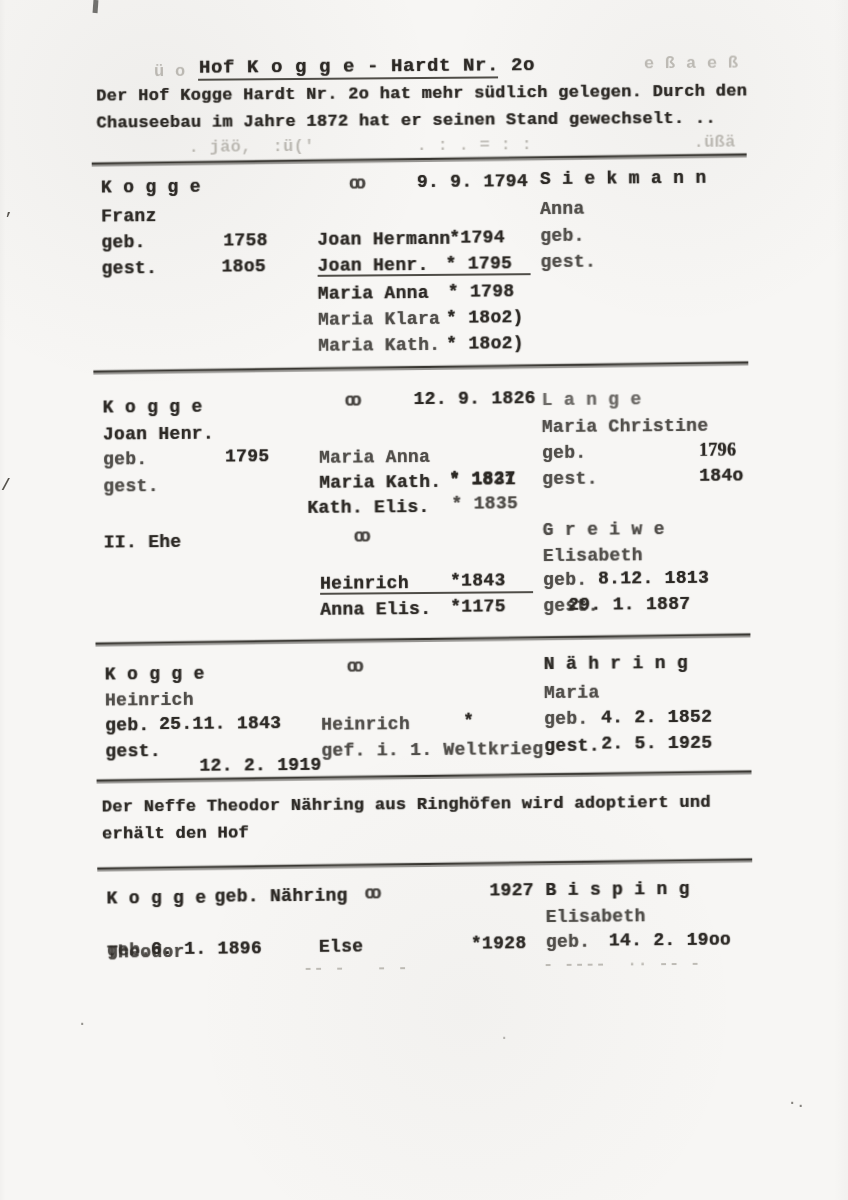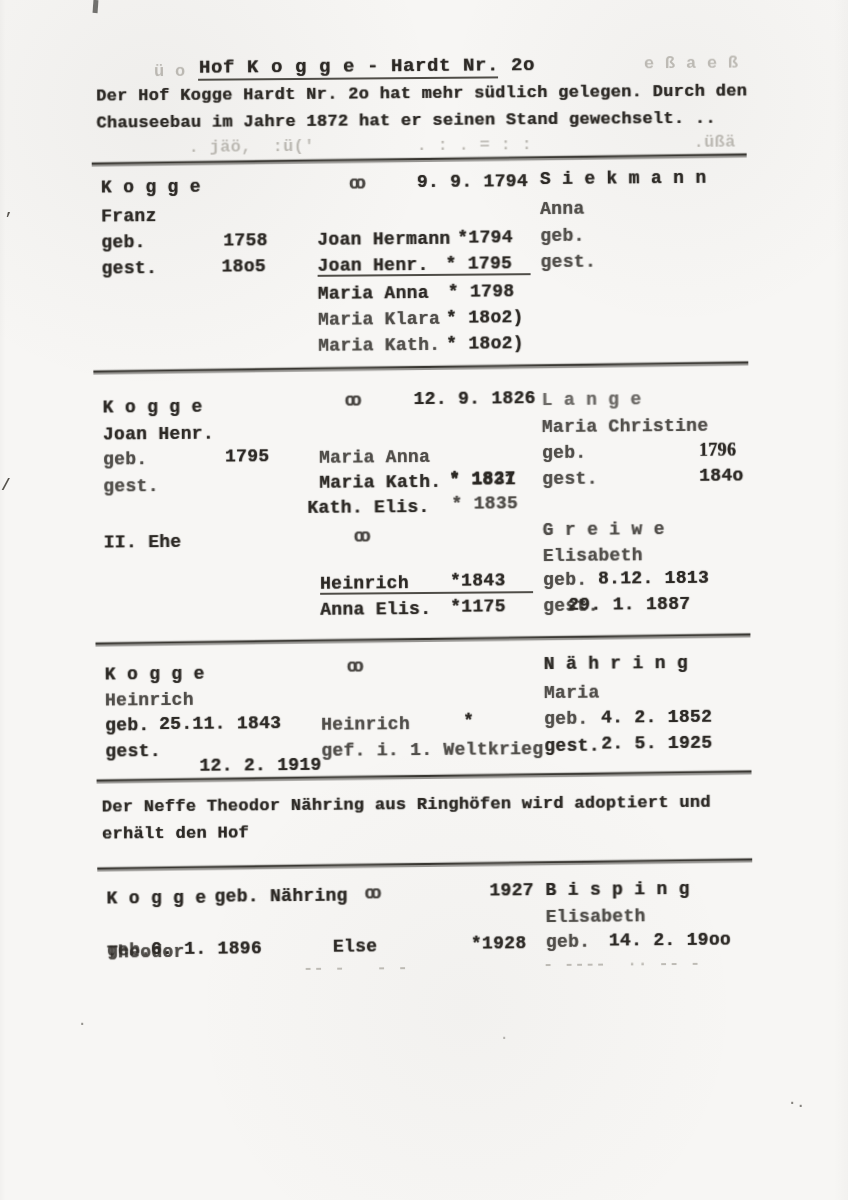--- a/index.html
+++ b/index.html
@@ -58,21 +58,21 @@
     <span class="t marr" style="left:352px;top:173px;">oo</span>
     <span class="t" style="left:420px;top:172px;">9. 9. 1794</span>
     <span class="t" style="left:543px;top:170px;">S i e k m a n n</span>
 
     <span class="t" style="left:104px;top:204px;">Franz</span>
     <span class="t f" style="left:543px;top:200px;">Anna</span>
 
     <span class="t" style="left:104px;top:230px;">geb.</span>
     <span class="t" style="left:226px;top:229px;">1758</span>
     <span class="t" style="left:320px;top:229px;">Joan Hermann</span>
-    <span class="t" style="left:452px;top:228px;padding-left:8px;">*1794</span>
+    <span class="t" style="left:452px;top:228px;">*1794</span>
     <span class="t f" style="left:543px;top:227px;">geb.</span>
 
     <span class="t" style="left:104px;top:256px;">gest.</span>
     <span class="t" style="left:224px;top:255px;">18o5</span>
     <span class="t" style="left:320px;top:255px;">Joan Henr.</span>
     <span class="t" style="left:448px;top:254px;">* 1795</span>
     <div class="uline" style="left:320px;top:274px;width:213px;"></div>
     <span class="t f" style="left:543px;top:253px;">gest.</span>
 
     <span class="t" style="left:320px;top:283px;">Maria Anna</span>
@@ -157,21 +157,21 @@
     <span class="t" style="left:212px;top:885px;">geb. Nähring</span>
     <span class="t marr" style="left:362px;top:883px;">oo</span>
     <span class="t" style="left:487px;top:881px;">1927</span>
     <span class="t" style="left:543px;top:881px;">B i s p i n g</span>
 
     <span class="t f" style="left:104px;top:940px;">Theodor</span>
     <span class="t f" style="left:543px;top:908px;">Elisabeth</span>
 
     <span class="t f" style="left:104px;top:938px;">geb.</span>
     <span class="t" style="left:148px;top:937px;">6. 1. 1896</span>
-    <span class="t" style="left:330px;top:936px;">Else</span>
+    <span class="t" style="left:316px;top:936px;">Else</span>
     <span class="t" style="left:468px;top:934px;">*1928</span>
     <span class="t f" style="left:543px;top:933px;">geb.</span>
     <span class="t" style="left:606px;top:932px;">14. 2. 19oo</span>
 
     <span class="t ghost sm" style="left:300px;top:958px;">-- -   - -</span>
     <span class="t ghost sm" style="left:540px;top:956px;">- ----  ·· -- -</span>
 
   </div>
 
   <div class="blotch" style="left:93px;top:0;width:5px;height:13px;transform:rotate(4deg);"></div>

